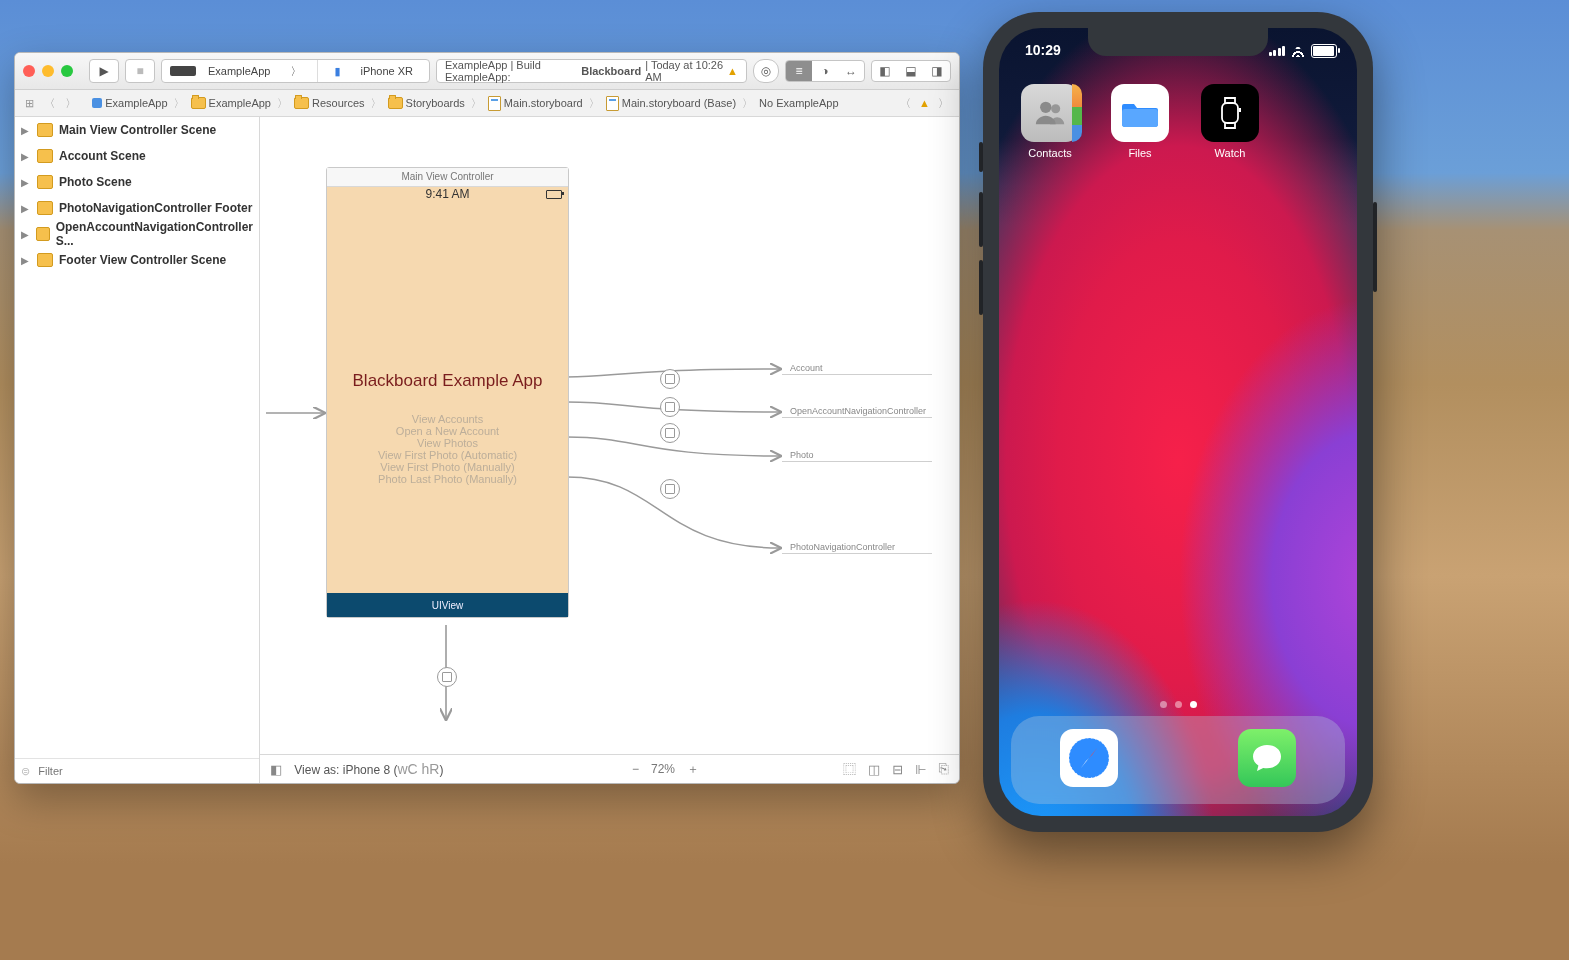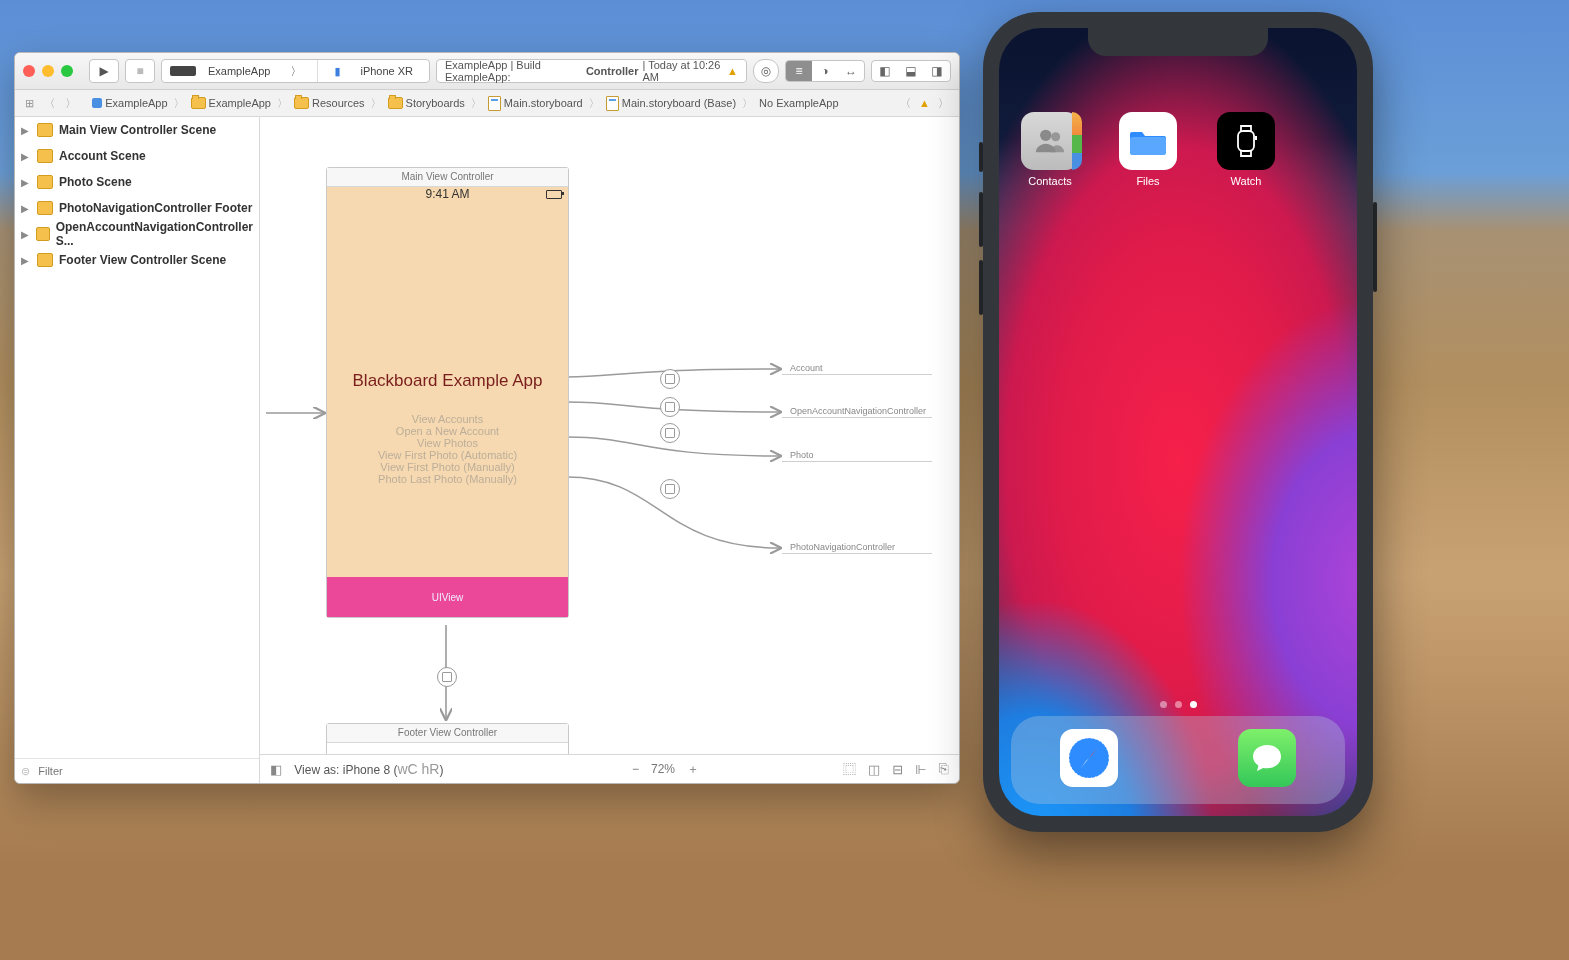--- a/index.html
+++ b/index.html
@@ -47,21 +47,21 @@
 .scenebox{position:absolute;border:1px solid #c9c9c9;border-radius:3px;background:#f3f3f3;font-size:10px;color:#666;text-align:center}
 .scenehdr{height:18px;line-height:18px;border-bottom:1px solid #d8d8d8;background:#f7f7f7;font-size:10px;color:#777}
 .phone{background:#f6d9b0;position:relative}
 .phone .pstat{height:14px;display:flex;align-items:center;justify-content:center;font-size:12px;color:#333;position:relative}
 .phone .pstat .batt{position:absolute;right:6px;top:3px;width:14px;height:7px;border:1px solid #333;border-radius:1px}
 .phone .pstat .batt:after{content:"";position:absolute;right:-3px;top:1px;width:2px;height:3px;background:#333}
 .apptitle{color:#7a1d1d;font-size:17px;font-weight:500;margin-top:170px}
 .linkbtn{color:#bcae9a;font-size:11px;}
 .linkbtn.first{margin-top:22px}
 .linkbtn.gap{}
-.uiview{position:absolute;left:0;right:0;bottom:0;height:40px;background:#ec4899;color:#eef;font-size:10px;display:flex;align-items:center;justify-content:center}
+.uiview{position:absolute;left:0;right:0;bottom:0;height:24px;background:#0c4a6e;color:#eef;font-size:10px;display:flex;align-items:center;justify-content:center}
 .destlabel{position:absolute;font-size:9px;color:#888}
 .destline{position:absolute;height:1px;background:#cfcfcf}
 .seguecircle{position:absolute;width:18px;height:18px;border:1.5px solid #9a9a9a;border-radius:50%;background:#fff;display:flex;align-items:center;justify-content:center}
 .seguecircle:before{content:"";width:8px;height:8px;border:1.5px solid #9a9a9a;border-radius:1px}
 svg.conn{position:absolute;top:0;left:0;pointer-events:none}
 
 .sim{position:absolute;right:196px;top:12px;width:390px;height:820px;z-index:6}
 .simframe{position:absolute;inset:0;border-radius:56px;background:#33373c;box-shadow:0 20px 50px rgba(0,0,0,.45)}
 .simscreen{position:absolute;left:16px;top:16px;right:16px;bottom:16px;border-radius:42px;overflow:hidden;
  background:
@@ -77,21 +77,21 @@
 .bars i{width:3px;background:#fff;display:block;border-radius:1px}
 .wifi{width:16px;height:12px;position:relative}
 .wifi:before{content:"";position:absolute;inset:0;background:
  radial-gradient(circle at 50% 100%,#fff 0 2px,transparent 2px),
  radial-gradient(circle at 50% 100%,transparent 4px,#fff 4px 6px,transparent 6px),
  radial-gradient(circle at 50% 100%,transparent 8px,#fff 8px 10px,transparent 10px);
  clip-path:polygon(0 100%,50% 0,100% 100%)}
 .sbatt{width:24px;height:12px;border:1.5px solid #fff;border-radius:3px;position:relative}
 .sbatt:after{content:"";position:absolute;right:-4px;top:3px;width:2px;height:5px;background:#fff;border-radius:1px}
 .sbatt i{position:absolute;left:1px;top:1px;bottom:1px;right:2px;background:#fff;border-radius:1px}
-.apps{position:absolute;top:84px;left:20px;right:20px;display:flex;gap:36px}
+.apps{position:absolute;top:56px;left:20px;right:20px;display:flex;gap:28px}
 .app{width:62px;text-align:center}
 .appicon{width:58px;height:58px;border-radius:13px;margin:0 auto 5px;display:flex;align-items:center;justify-content:center;font-size:28px}
 .app .lbl{color:#fff;font-size:11px}
 .dock{position:absolute;left:12px;right:12px;bottom:12px;height:88px;background:rgba(180,200,220,.35);backdrop-filter:blur(6px);border-radius:28px;display:flex;align-items:center;justify-content:center;gap:22px}
 .dots{position:absolute;left:0;right:0;bottom:108px;display:flex;justify-content:center;gap:8px}
 .dots i{width:7px;height:7px;border-radius:50%;background:rgba(255,255,255,.45)}
 .dots i.on{background:#fff}
 .sidebtn{position:absolute;background:#2b2e32;border-radius:3px}
 .folder{display:inline-block;width:13px;height:10px;background:#f6c04c;border:1px solid #d39b1f;border-radius:2px;position:relative}
 .folder:before{content:"";position:absolute;top:-3px;left:0;width:5px;height:3px;background:#f6c04c;border:1px solid #d39b1f;border-bottom:none;border-radius:1px 1px 0 0}
@@ -123,21 +123,21 @@
           <span>ExampleApp</span>
           <span class="ch">〉</span>
         </span>
       <span class="sep">
           <span style="color:#3a7fe0">▮</span>
           <span>iPhone XR</span>
         </span>
     </div>
     <div class="status">
       <span>ExampleApp | Build ExampleApp: </span>
-      <b>Controller</b>
+      <b>Blackboard</b>
       <span> | Today at 10:26 AM</span>
       <span style="margin-left:auto;color:#e2a100">▲</span>
     </div>
     <div class="tbtn" style="border-radius:11px;width:24px">
         <span>◎</span>
       </div>
     <div class="seggrp">
       <div class="seg on">≡</div>
       <div class="seg">◑</div>
       <div class="seg">↔</div>
@@ -281,24 +281,20 @@
 
         <div class="destline" style="left:522px;top:257px;width:150px"></div>
         <div class="destlabel" style="left:530px;top:246px">Account</div>
         <div class="destline" style="left:522px;top:300px;width:150px"></div>
         <div class="destlabel" style="left:530px;top:289px">OpenAccountNavigationController</div>
         <div class="destline" style="left:522px;top:344px;width:150px"></div>
         <div class="destlabel" style="left:530px;top:333px">Photo</div>
         <div class="destline" style="left:522px;top:436px;width:150px"></div>
         <div class="destlabel" style="left:530px;top:425px">PhotoNavigationController</div>
 
-        <div class="scenebox" style="left:66px;top:606px;width:241px;background:#fff">
-          <div class="scenehdr">Footer View Controller</div>
-          <div style="height:30px;display:flex;align-items:center;justify-content:center;font-size:11px;font-weight:600;color:#333">Footer Text</div>
-        </div>
 
       </div>
       <div class="ibfoot">
         <span class="tool">◧</span>
         <span>
           <span>View as: iPhone 8 (</span><span style="color:#999;font-size:14px">wC hR</span><span>)</span>
         </span>
         <div class="zm">
           <span>−</span>
           <span>72%</span>
@@ -318,20 +314,35 @@
 <div class="sim">
 
   <div class="sidebtn" style="left:-4px;top:130px;width:4px;height:30px"></div>
   <div class="sidebtn" style="left:-4px;top:180px;width:4px;height:55px"></div>
   <div class="sidebtn" style="left:-4px;top:248px;width:4px;height:55px"></div>
   <div class="sidebtn" style="right:-4px;top:190px;width:4px;height:90px"></div>
 
   <div class="simframe"></div>
   <div class="simscreen">
     <div class="notch"></div>
+    <div class="simstat">
+      <div class="time">10:29</div>
+      <div class="ind">
+        <div class="bars">
+            <i style="height:4px"></i>
+            <i style="height:6px"></i>
+            <i style="height:8px"></i>
+            <i style="height:10px"></i>
+          </div>
+        <div class="wifi"></div>
+        <div class="sbatt">
+            <i></i>
+          </div>
+      </div>
+    </div>
 
     <div class="apps">
       <div class="app">
         <div class="appicon" style="background:linear-gradient(#d9d9d9,#bcbcbc);position:relative;color:#777">
           <span style="position:absolute;right:-3px;top:0;bottom:0;width:10px;border-radius:0 13px 13px 0;background:linear-gradient(#f6b24a,#f08a3c 40%,#55b74a 40%,#55b74a 70%,#4a90e2 70%)"></span>
           <svg width="34" height="34" viewBox="0 0 24 24" fill="#8a8a8a">
               <circle cx="9" cy="8" r="4"></circle>
               <circle cx="16" cy="9" r="3.2" opacity=".8"></circle>
               <path d="M2,20c0-3.5 3.5-6 7-6s7,2.5 7,6"></path>
               <path d="M12,20c0-2.8 2.8-5 5-5s5,2 5,5" opacity=".8"></path>

